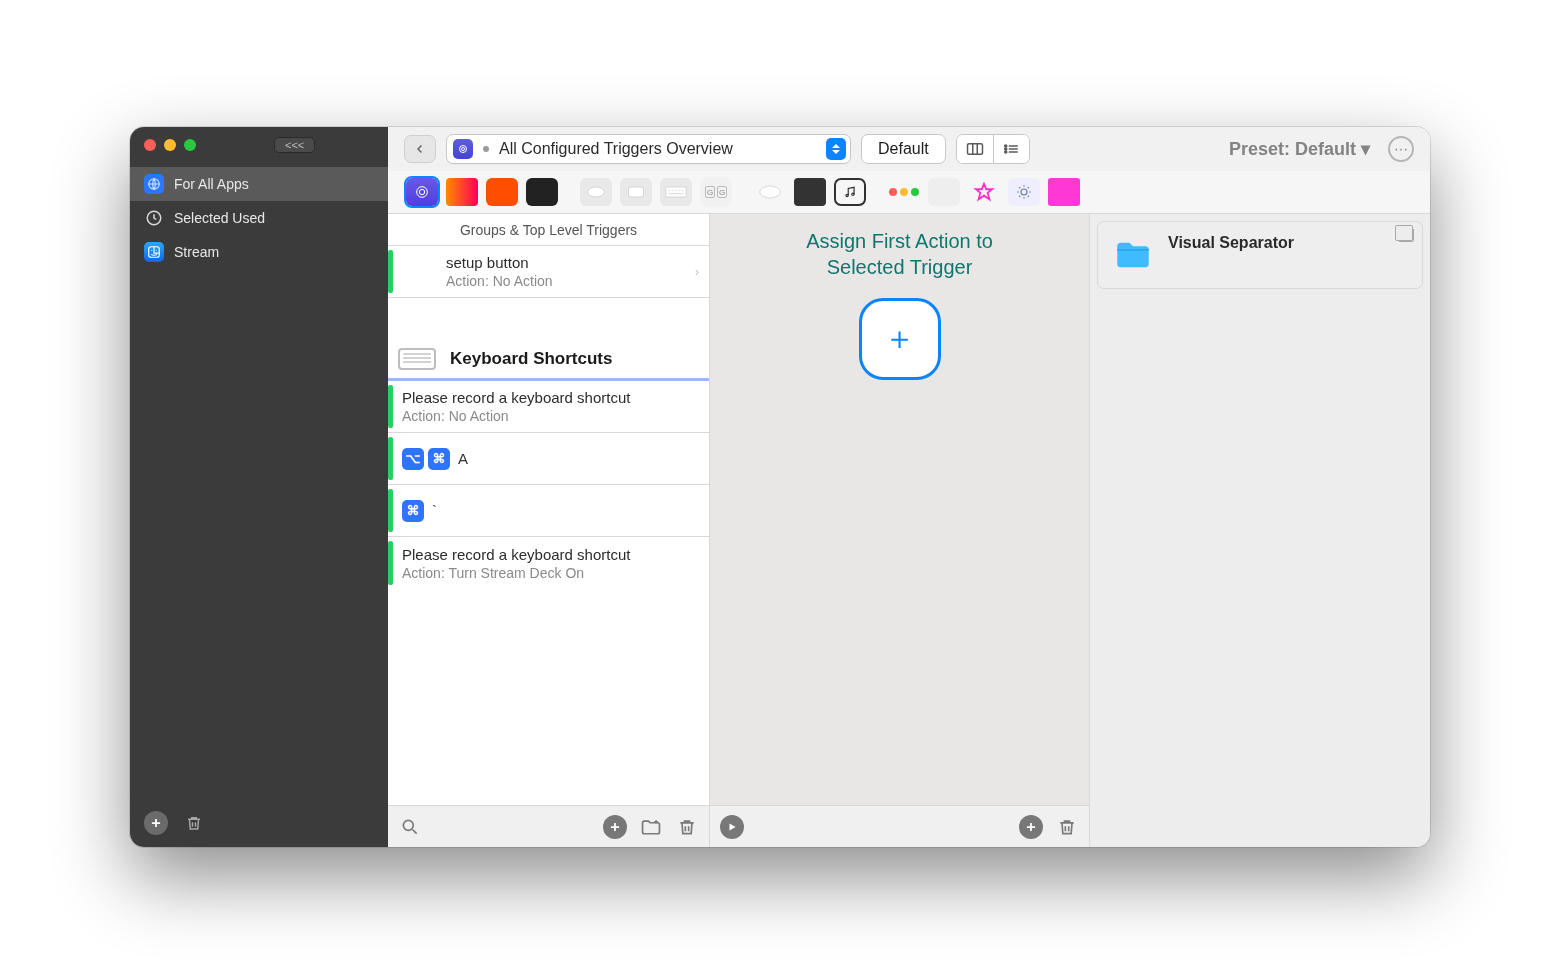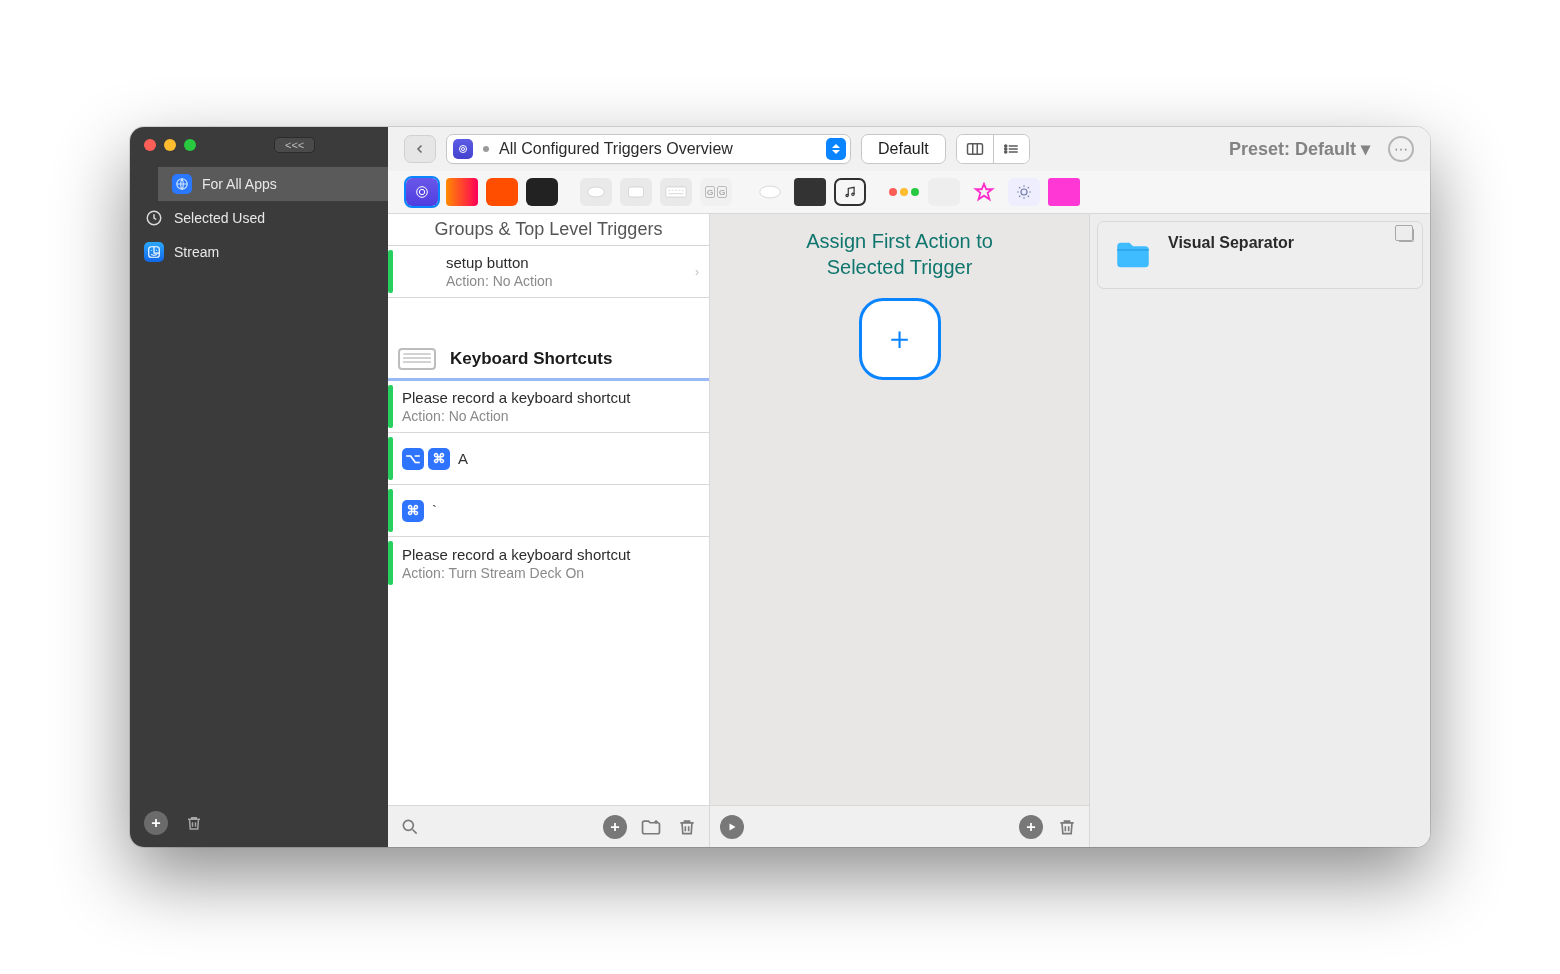--- a/index.html
+++ b/index.html
@@ -50,21 +50,21 @@
     margin-left:70px;
     font-size:11px;color:var(--sidebar-sub);
     background:#4a4a4a;border:1px solid #2b2b2b;border-radius:5px;
     padding:1px 10px;
   }
   .nav-list{padding-top:4px;}
   .nav-item{
     display:flex;align-items:center;gap:10px;
     padding:7px 14px;color:var(--sidebar-text);font-size:14px;
   }
-  .nav-item.selected{background:var(--sidebar-sel);margin-left:28px;}
+  .nav-item.selected{background:var(--sidebar-sel);}
   .nav-icon{width:20px;height:20px;border-radius:5px;display:flex;align-items:center;justify-content:center;flex:0 0 20px;}
   .sidebar-footer{margin-top:auto;display:flex;gap:14px;padding:12px 14px;}
   .sf-btn{width:24px;height:24px;border-radius:50%;display:flex;align-items:center;justify-content:center;}
   
   .main{flex:1;display:flex;flex-direction:column;min-width:0;}
   .toolbar{
     height:44px;display:flex;align-items:center;gap:10px;padding:0 16px;
     background:#f2f1f1;border-bottom:none;
   }
   .back-btn{
@@ -121,21 +121,21 @@
     color:#6c6c6c;font-size:14px;font-weight:600;letter-spacing:.1px;
   }
   
   .content{flex:1;display:flex;overflow:hidden;border-top:1px solid var(--border);}
   .col-triggers{width:322px;background:#fff;display:flex;flex-direction:column;border-right:1px solid var(--border);}
   .col-actions{flex:1;background:var(--action-panel);display:flex;flex-direction:column;border-right:1px solid var(--border);}
   .col-detail{width:340px;background:var(--detail-bg);display:flex;flex-direction:column;}
   
   .groups-hdr{
     height:32px;border-bottom:1px solid var(--border);
-    display:flex;align-items:center;justify-content:center;color:#555;font-size:18px;
+    display:flex;align-items:center;justify-content:center;color:#555;font-size:14px;
     background:#fff;
   }
   .trigger-list{flex:1;overflow:auto;position:relative;}
   .trigger-row{
     border-bottom:1px solid var(--border);
     padding:8px 10px 8px 14px;
     position:relative;
     min-height:52px;
     display:flex;flex-direction:column;justify-content:center;
   }

